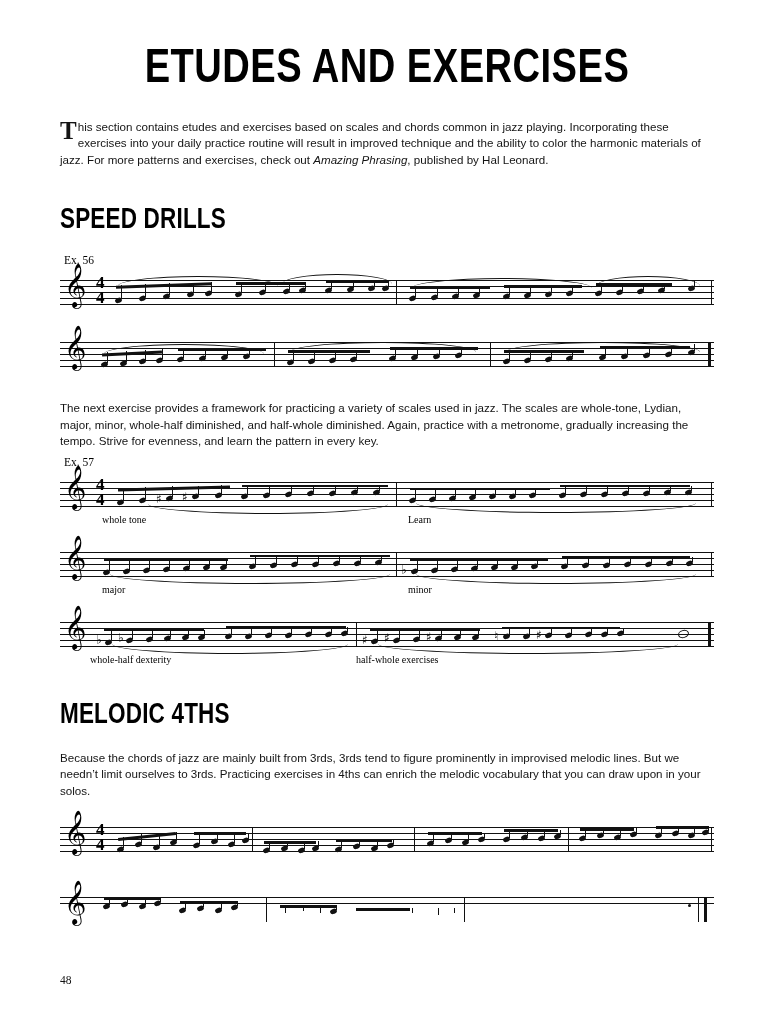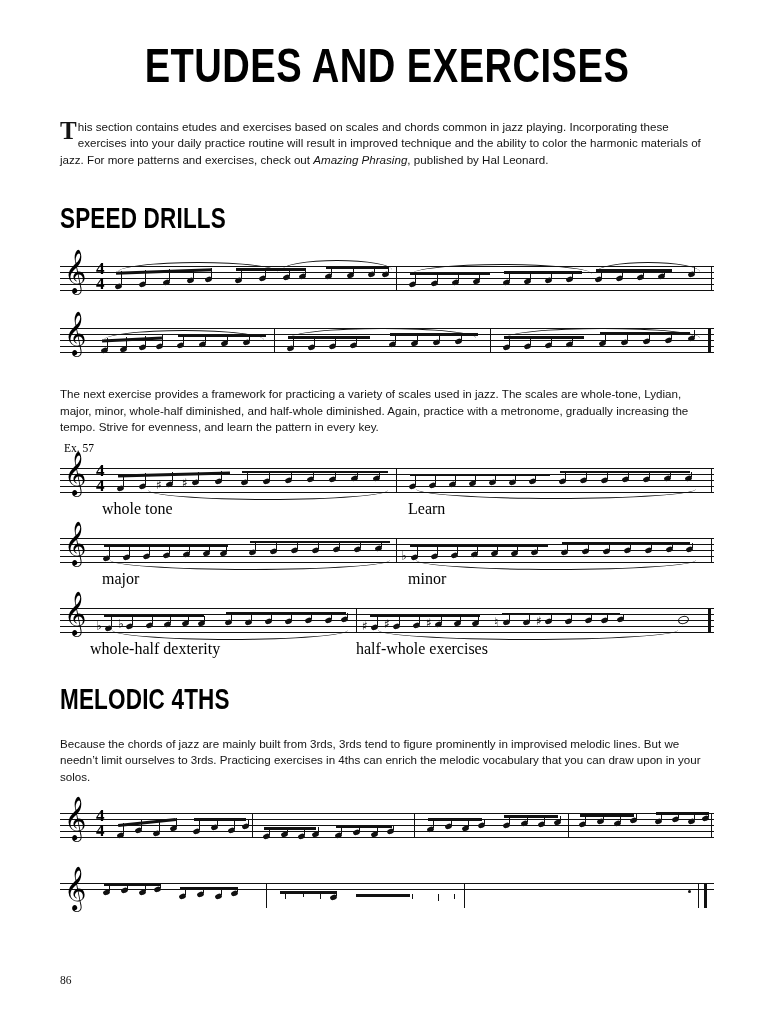--- a/index.html
+++ b/index.html
@@ -174,21 +174,21 @@
   }
   .acc {
     position: absolute;
     font-family: "DejaVu Serif", serif;
     font-size: 12px;
     line-height: 10px;
   }
   .scale-label {
     position: absolute;
     font-family: "Liberation Serif", serif;
-    font-size: 16px;
+    font-size: 10px;
     white-space: nowrap;
   }
   .whole-note {
     position: absolute;
     width: 9px;
     height: 6px;
     border: 1.6px solid #111;
     border-radius: 50%;
     transform: rotate(-15deg);
     background: transparent;
@@ -225,20 +225,21 @@
     <h1 class="page-title">ETUDES AND EXERCISES</h1>
 
     <p class="para intro">
       <span class="dropcap">T</span><span>his section contains etudes and exercises based on scales and chords common in jazz playing. Incorporating these exercises into your daily practice routine will result in improved technique and the ability to color the harmonic materials of jazz. For more patterns and exercises, check out </span><span class="italic">Amazing Phrasing</span><span>, published by Hal Leonard.</span>
     </p>
 
     <h2 class="section-head h-speed">SPEED DRILLS</h2>
 
 
     <div style="margin-top:24px;">
+      <div class="ex-label">Ex. 56</div>
 
       <div class="system">
         <div class="staff">
           <div class="line"></div>
           <div class="line"></div>
           <div class="line"></div>
           <div class="line"></div>
           <div class="line"></div>
         </div>
         <div class="clef">𝄞</div>
@@ -801,14 +802,14 @@
 
         <div class="stem" style="left:352px;top:23px;height:5px;"></div>
         <div class="stem" style="left:378px;top:23px;height:7px;"></div>
         <div class="stem" style="left:394px;top:23px;height:5px;"></div>
 
       </div>
     </div>
 
   </div>
 
-  <div class="page-number">86</div>
+  <div class="page-number">48</div>
 </div>
 
 </body></html>

